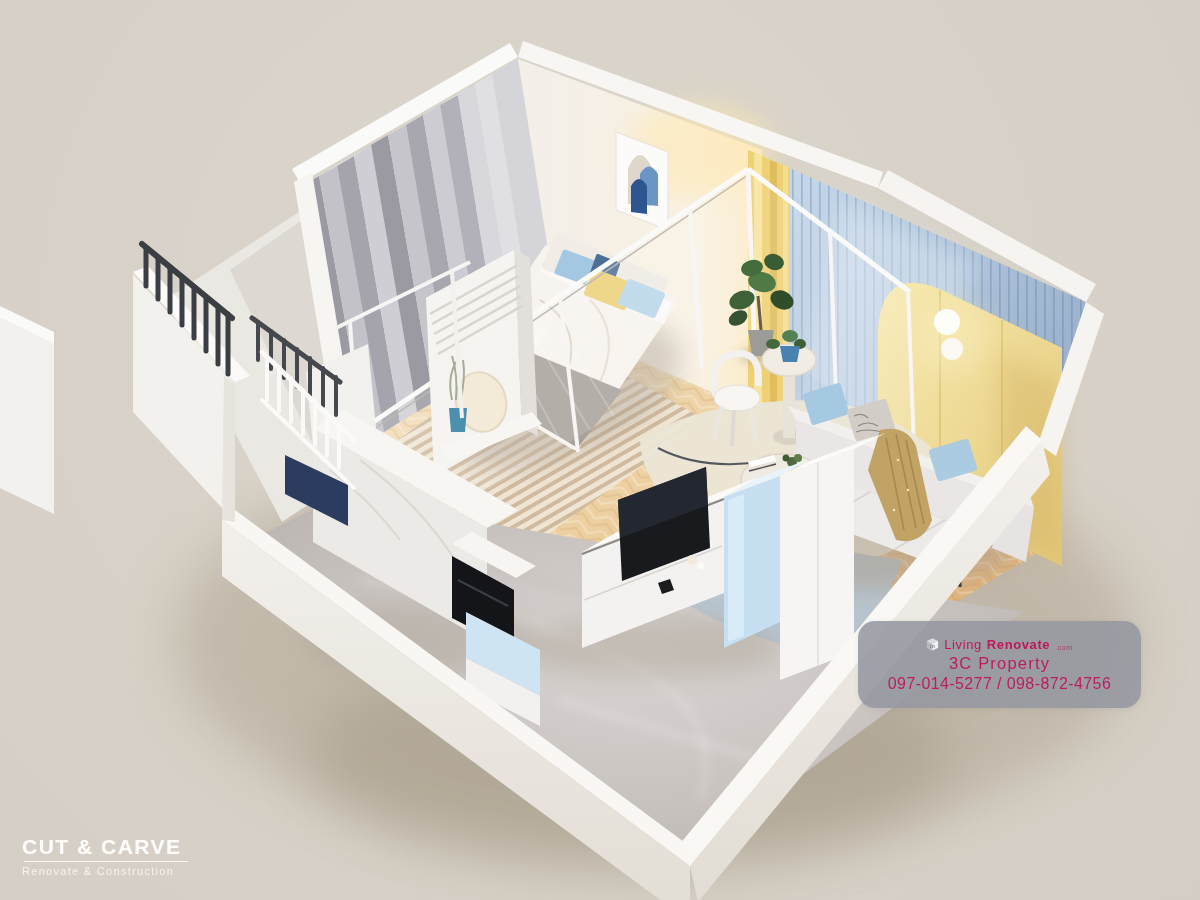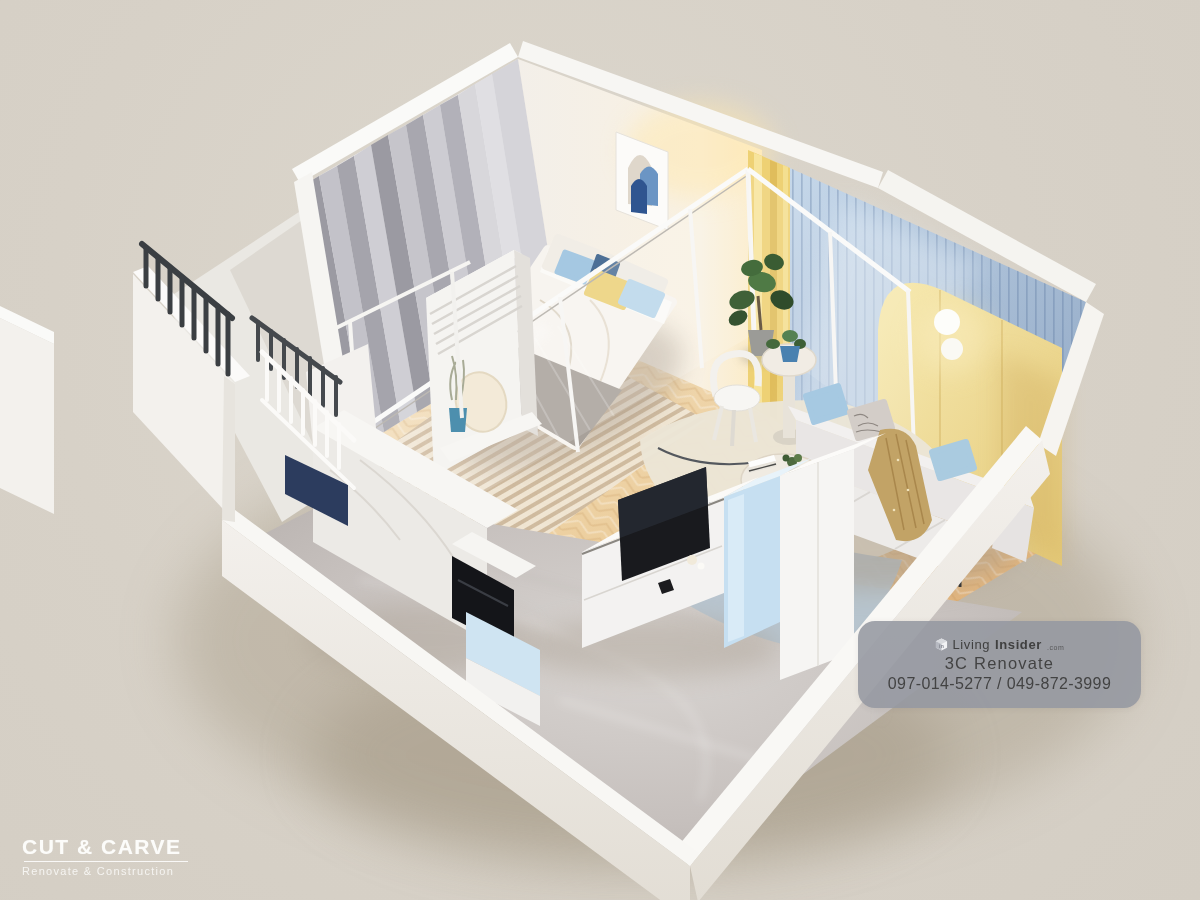--- a/index.html
+++ b/index.html
@@ -22,21 +22,21 @@
   }
   .logo .rule{height:1px;background:rgba(255,255,255,.85);margin:4px 2px 3px 2px;}
   .logo .subtitle{
     font-size:11px;font-weight:400;letter-spacing:1.3px;color:rgba(253,253,251,.82);
     white-space:nowrap;
   }
   
   .badge{
     position:absolute;left:858px;top:621px;width:283px;height:87px;
     background:rgba(148,151,161,.88);border-radius:17px;
-    color:#404040;text-align:center;
+    color:#be185d;text-align:center;
     display:flex;flex-direction:column;justify-content:center;gap:2px;
     box-shadow:0 1px 6px rgba(60,55,45,.08);
   }
   .badge .brand{font-size:13px;letter-spacing:.6px;display:flex;align-items:center;justify-content:center;gap:5px;}
   .badge .brand .bold{font-weight:800;}
   .badge .brand .tld{font-size:7px;opacity:.75;align-self:flex-end;margin-bottom:1px;}
   .badge .company{font-size:16.5px;letter-spacing:1.2px;opacity:.96;}
   .badge .phones{font-size:16px;letter-spacing:.4px;white-space:nowrap;opacity:.96;}
   .cube{width:13px;height:13px;display:inline-block;}
 </style>
@@ -416,18 +416,18 @@
 
 <div class="badge">
   <div class="brand">
     <svg class="cube" viewBox="0 0 14 14">
       <polygon points="7,0.5 13,3.5 13,10.5 7,13.5 1,10.5 1,3.5" fill="#f2f3f5"></polygon>
       <polygon points="7,0.5 13,3.5 7,6.5 1,3.5" fill="#d8dade"></polygon>
       <polygon points="7,6.5 7,13.5 1,10.5 1,3.5" fill="#b6b9c1"></polygon>
       <text x="7" y="11" font-size="5.5" fill="#82858f" text-anchor="middle" font-family="Liberation Sans, sans-serif" font-weight="bold">in</text>
     </svg>
     <span>Living</span>
-      <span class="bold">Insider</span>
+      <span class="bold">Renovate</span>
       <span class="tld">.com</span>
   </div>
-  <div class="company">3C Renovate</div>
-  <div class="phones">097-014-5277 / 049-872-3999</div>
+  <div class="company">3C Property</div>
+  <div class="phones">097-014-5277 / 098-872-4756</div>
 </div>
 
 </body></html>

